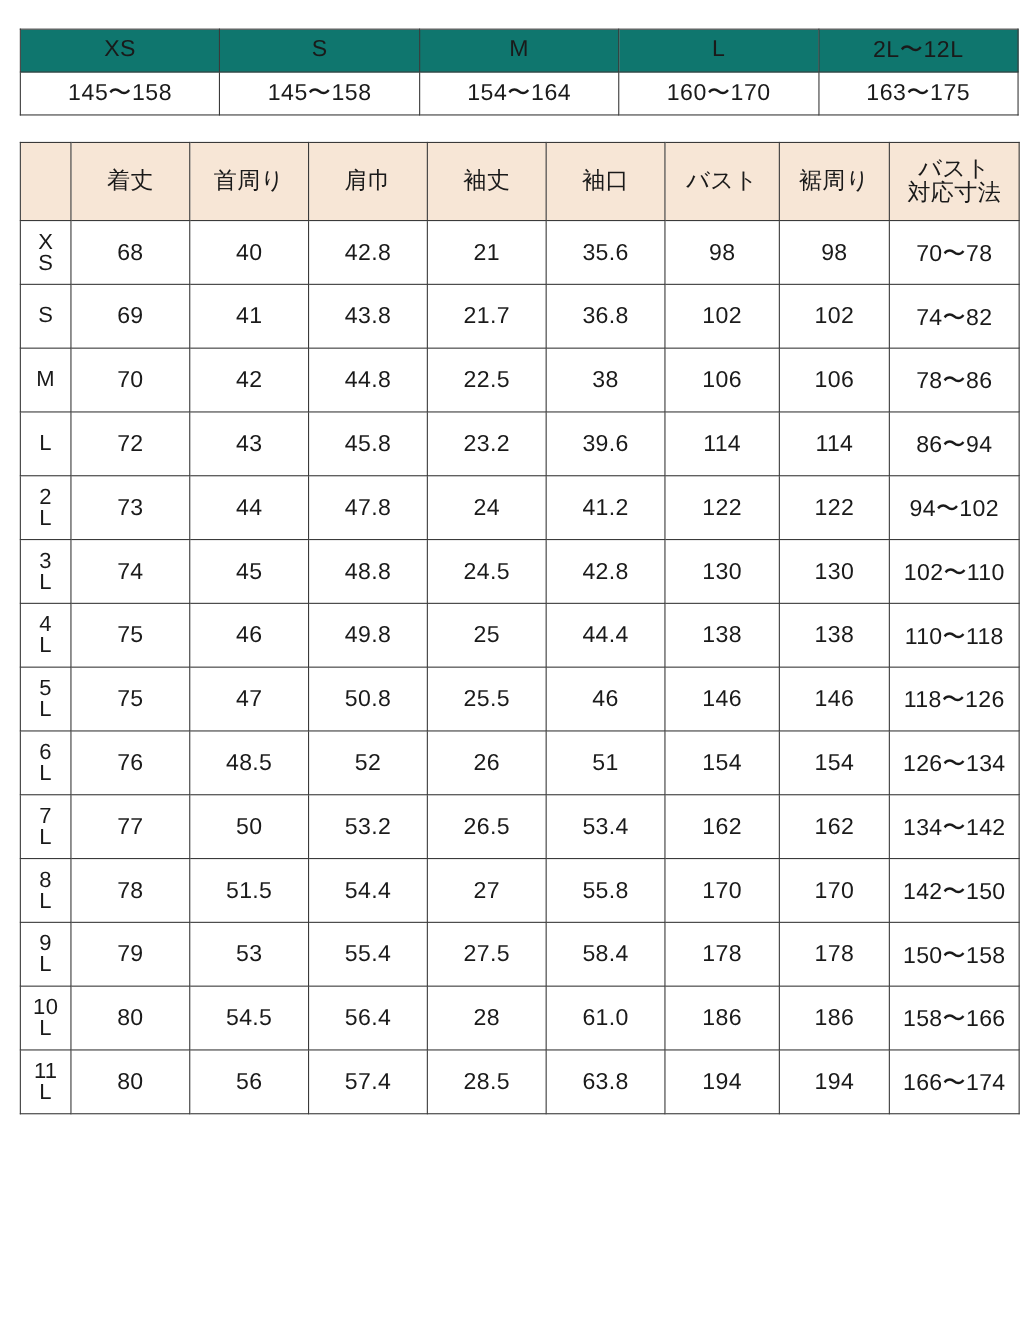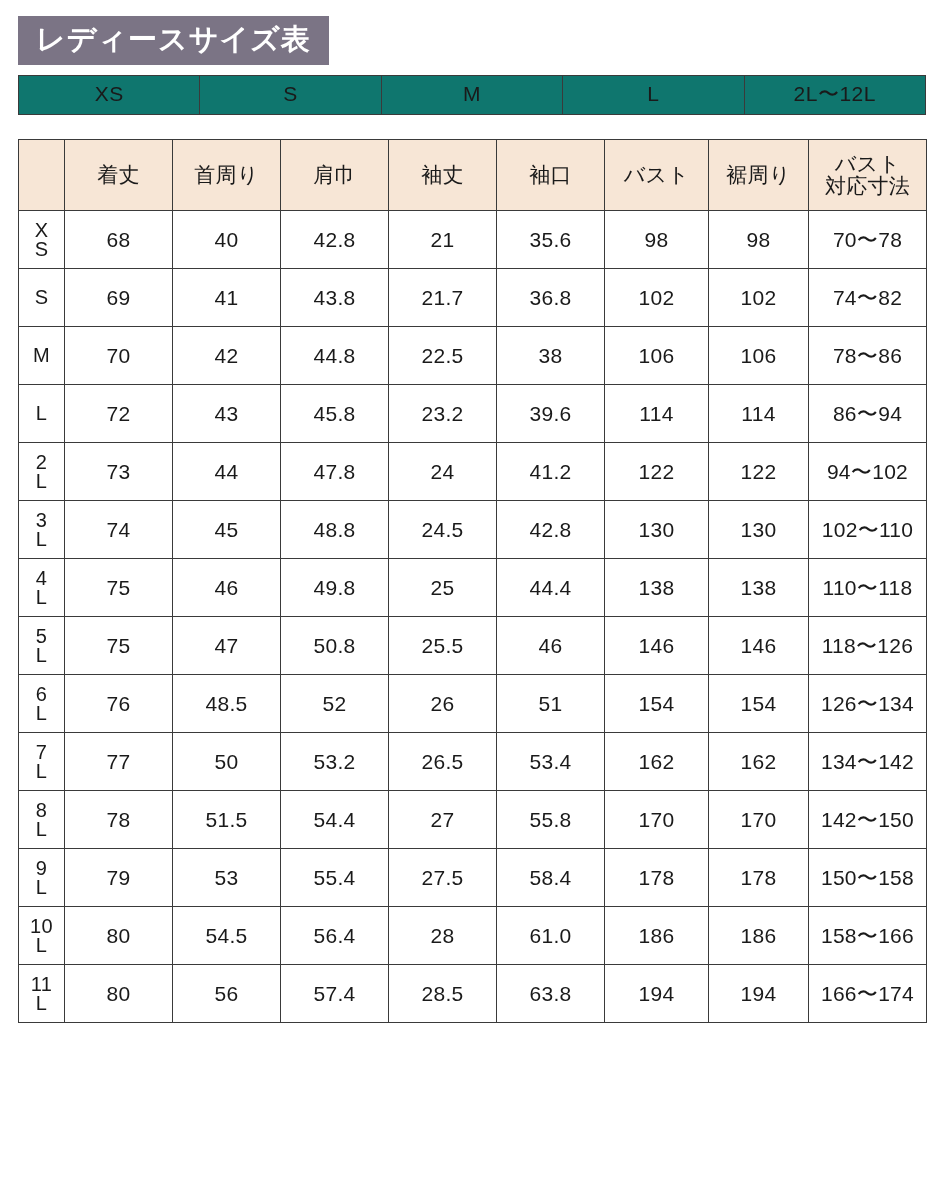--- a/index.html
+++ b/index.html
@@ -108,31 +108,37 @@
   .hdr-two-line {
     display: block;
     line-height: 1.05;
   }
 </style>
 </head>
 <body>
 
 <div class="page">
 
-  <div class="title-banner">レディースサイズ表</div>
 
 
   <table class="height-table">
     <tbody>
       <tr class="head">
         <td>XS</td>
         <td>S</td>
         <td>M</td>
         <td>L</td>
         <td>2L〜12L</td>
+      </tr>
+      <tr class="vals">
+        <td>145〜158</td>
+        <td>145〜158</td>
+        <td>154〜164</td>
+        <td>160〜170</td>
+        <td>163〜175</td>
       </tr>
     </tbody>
   </table>
 
   <table class="size-table">
     <colgroup>
       <col style="width:46px">
       <col style="width:108px">
       <col style="width:108px">
       <col style="width:108px">

